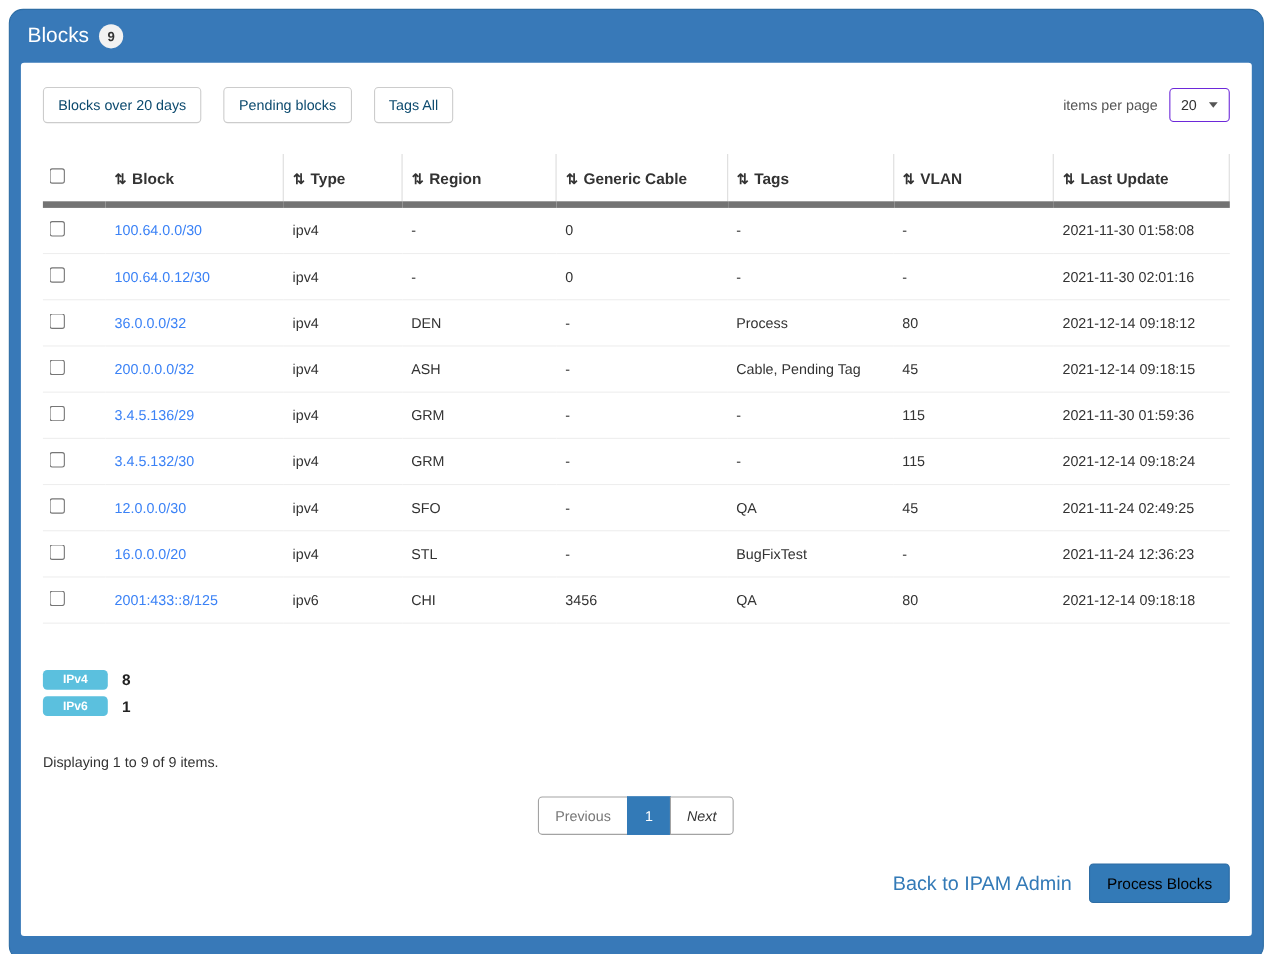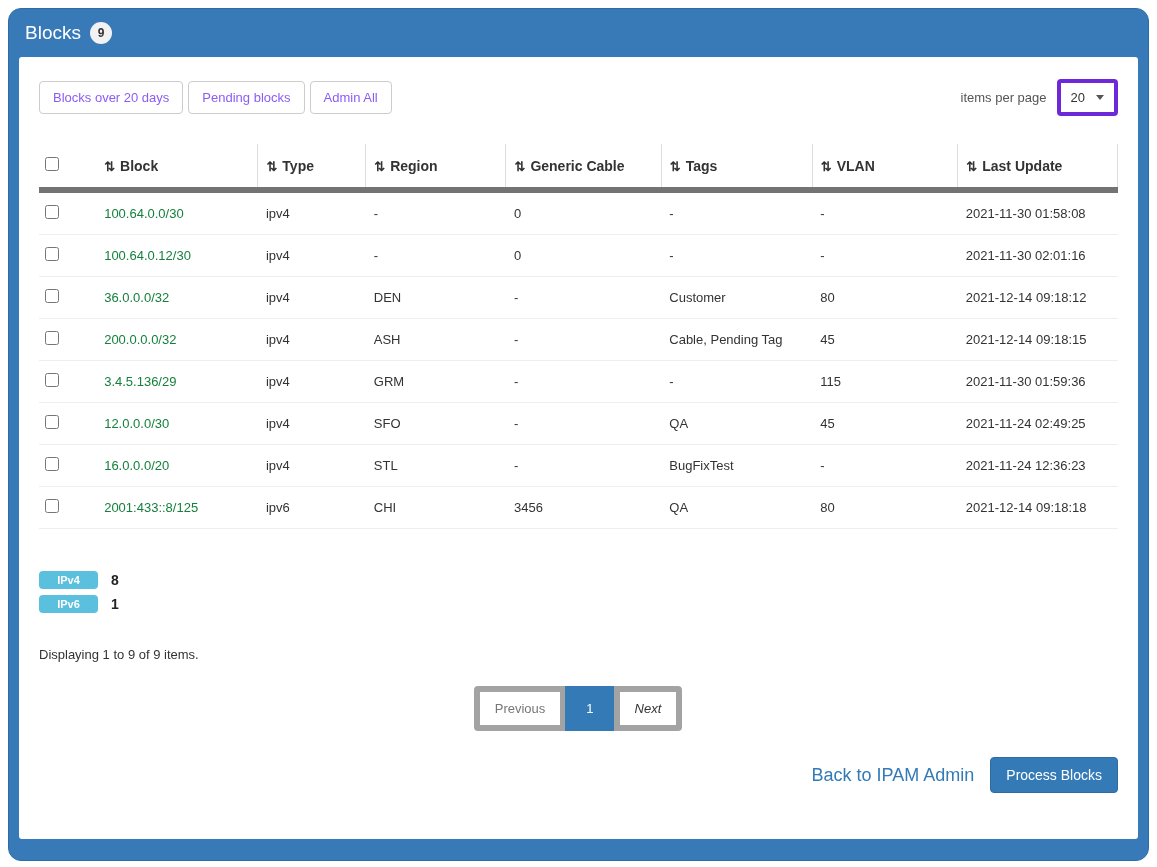--- a/index.html
+++ b/index.html
@@ -43,28 +43,28 @@
 
   
   .toolbar { display: flex; justify-content: space-between; align-items: center; }
   .toolbar-left { display: flex; }
   .btn {
     background: #fff;
     border: 1px solid #ccc;
     border-radius: 4px;
     padding: 8px 13px;
     font-size: 13px;
-    color: #8b5cf6;
-    margin-right: 5px;
+    color: #0c4a6e;
+    margin-right: 20px;
     cursor: pointer;
     font-family: "Liberation Sans", sans-serif;
   }
   .toolbar-right { display: flex; align-items: center; gap: 10px; font-size: 13px; color: #555; }
   .ipp-select {
-    border: 4px solid #6d28d9;
+    border: 1px solid #6d28d9;
     border-radius: 4px;
     background: #fff;
     padding: 7px 10px;
     display: flex;
     align-items: center;
     gap: 11px;
     font-size: 13px;
     color: #333;
     cursor: pointer;
   }
@@ -92,62 +92,62 @@
   .sort-icon { font-weight: bold; color: #333; margin-right: 5px; font-size: 13px; }
   td {
     font-size: 13px;
     color: #333;
     padding: 12px 8px;
     border-bottom: 1px solid #eee;
     white-space: nowrap;
     overflow: hidden;
   }
   input[type="checkbox"] { width: 14px; height: 14px; margin: 0; cursor: pointer; }
-  .block-link { color: #15803d; text-decoration: none; cursor: pointer; }
+  .block-link { color: #3b82f6; text-decoration: none; cursor: pointer; }
 
   
   .legend { margin-top: 42px; }
   .legend-row { display: flex; align-items: center; gap: 13px; margin-bottom: 6px; }
   .legend-badge {
     background: #5bc0de;
     color: #fff;
     font-size: 11px;
     font-weight: bold;
     width: 59px;
     text-align: center;
     padding: 3px 0;
     border-radius: 4px;
   }
   .legend-count { font-weight: bold; font-size: 14px; color: #222; }
 
   
   .paging-summary { margin-top: 34px; font-size: 13px; color: #333; }
   .pagination { display: flex; justify-content: center; margin-top: 24px; }
   .page-btn {
-    border: 6px solid #a3a3a3;
+    border: 1px solid #a3a3a3;
     padding: 9px 15px;
     font-size: 13px;
     background: #fff;
     color: #777;
     cursor: pointer;
     margin-left: -1px;
     text-decoration: none;
     user-select: none;
   }
   .page-btn.prev { border-radius: 4px 0 0 4px; }
   .page-btn.next { border-radius: 0 4px 4px 0; color: #333; font-style: italic; }
   .page-btn.active { background: #337ab7; border-color: #337ab7; color: #fff; }
 
   
   .footer-actions { display: flex; justify-content: flex-end; align-items: center; gap: 16px; margin-top: 26px; }
   .back-link { color: #337ab7; font-size: 18px; text-decoration: none; cursor: pointer; }
   .process-btn {
     background: #337ab7;
     border: 1px solid #2e6da4;
-    color: #ffffff;
+    color: #000000;
     font-size: 14px;
     padding: 9px 15px;
     border-radius: 4px;
     cursor: pointer;
     font-family: "Liberation Sans", sans-serif;
   }
 </style>
 </head>
 <body>
 
@@ -158,21 +158,21 @@
       <span>Blocks</span>
       <span class="count-badge">9</span>
     </div>
 
     <div class="panel-body">
 
       <div class="toolbar">
         <div class="toolbar-left">
             <button class="btn">Blocks over 20 days</button>
             <button class="btn">Pending blocks</button>
-            <button class="btn">Admin All</button>
+            <button class="btn">Tags All</button>
           </div>
         <div class="toolbar-right">
           <span>items per page</span>
           <div class="ipp-select">
             <span>20</span>
             <span class="caret"></span>
           </div>
         </div>
       </div>
 
@@ -221,21 +221,21 @@
               <td>-</td>
               <td>-</td>
               <td>2021-11-30 02:01:16</td>
             </tr>
             <tr>
               <td class="check-col"><input type="checkbox" style=""></td>
               <td><a class="block-link">36.0.0.0/32</a></td>
               <td>ipv4</td>
               <td>DEN</td>
               <td>-</td>
-              <td>Customer</td>
+              <td>Process</td>
               <td>80</td>
               <td>2021-12-14 09:18:12</td>
             </tr>
             <tr>
               <td class="check-col"><input type="checkbox" style=""></td>
               <td><a class="block-link">200.0.0.0/32</a></td>
               <td>ipv4</td>
               <td>ASH</td>
               <td>-</td>
               <td>Cable, Pending Tag</td>
@@ -244,20 +244,30 @@
             </tr>
             <tr>
               <td class="check-col"><input type="checkbox" style=""></td>
               <td><a class="block-link">3.4.5.136/29</a></td>
               <td>ipv4</td>
               <td>GRM</td>
               <td>-</td>
               <td>-</td>
               <td>115</td>
               <td>2021-11-30 01:59:36</td>
+            </tr>
+            <tr>
+              <td class="check-col"><input type="checkbox" style=""></td>
+              <td><a class="block-link">3.4.5.132/30</a></td>
+              <td>ipv4</td>
+              <td>GRM</td>
+              <td>-</td>
+              <td>-</td>
+              <td>115</td>
+              <td>2021-12-14 09:18:24</td>
             </tr>
             <tr>
               <td class="check-col"><input type="checkbox" style=""></td>
               <td><a class="block-link">12.0.0.0/30</a></td>
               <td>ipv4</td>
               <td>SFO</td>
               <td>-</td>
               <td>QA</td>
               <td>45</td>
               <td>2021-11-24 02:49:25</td>

